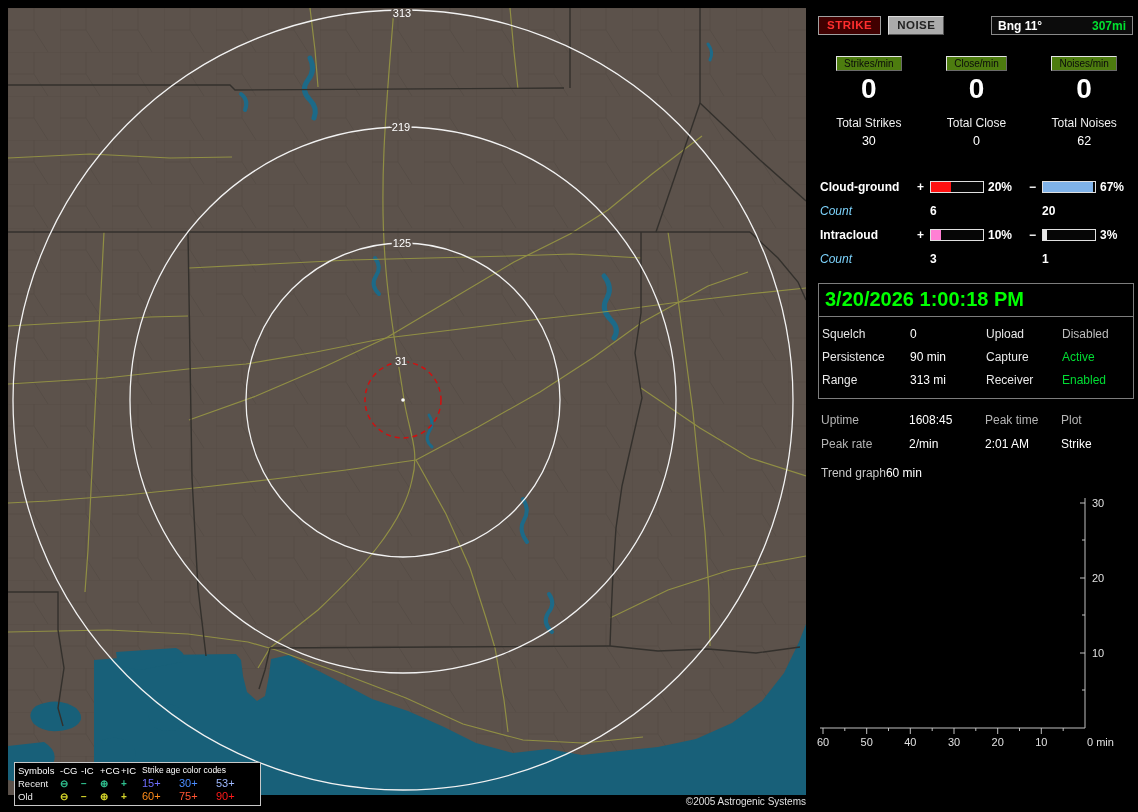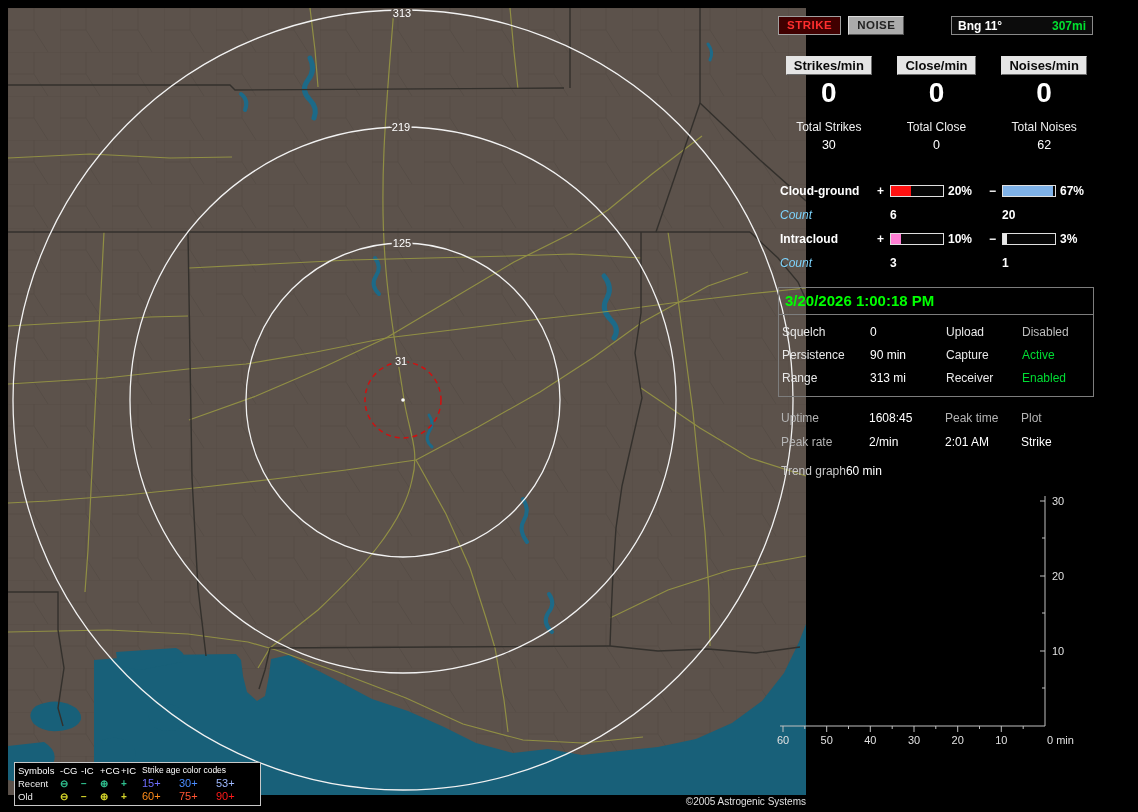--- a/index.html
+++ b/index.html
@@ -16,50 +16,50 @@
                line-height:13px;align-items:center;}
   .lg-head{color:#fff;}
   .lg-age-head{grid-column:6 / span 3;font-size:8.5px;white-space:nowrap;}
   .lg-sym{font-size:10px;font-weight:bold;}
   .lg-age-val{font-weight:normal;font-size:11px;}
 
   .copyright{position:absolute;left:608px;top:796px;width:198px;text-align:right;
              color:#e0e0e0;font-size:10px;z-index:6;}
 
   
-  .panel{position:absolute;left:775px;top:0;width:323px;height:812px;font-size:12px;}
+  .panel{position:absolute;left:815px;top:0;width:323px;height:812px;font-size:12px;}
 
   .top-row{display:flex;align-items:stretch;margin:16px 5px 0 3px;gap:7px;height:19px;}
   .btn{font-size:11.5px;font-weight:bold;padding:2px 8px;line-height:13px;white-space:nowrap;}
   .strike-btn{background:#400000;border:1px solid #a0a0a0;color:#ff2e2e;letter-spacing:.5px;}
   .noise-btn{background:#ababab;border:1px solid;border-color:#ddd #555 #555 #ddd;color:#222;letter-spacing:.5px;}
   .spacer{flex:1;}
   .bng-box{display:flex;justify-content:space-between;align-items:center;width:128px;
            background:#0c0c0c;border:1px solid #8a8a8a;padding:0 6px;font-weight:bold;}
   .bng-dist{color:#00e030;}
 
   .rates{display:grid;grid-template-columns:repeat(3,1fr);text-align:center;margin-top:21px;}
-  .rate-btn{display:inline-block;background:#e5e5e5;color:#0a0a0a;font-size:13px;padding:1px 7px;
-            border:1px solid;border-color:#e4e4e4 #6a6a6a #6a6a6a #e4e4e4;font-weight:bold;}
+  .rate-btn{display:inline-block;background:#4d7c0f;color:#0a0a0a;font-size:10px;padding:1px 7px;
+            border:1px solid;border-color:#e4e4e4 #6a6a6a #6a6a6a #e4e4e4;}
   .rate-value{font-size:28px;font-weight:bold;margin-top:3px;line-height:30px;}
   .total-label{margin-top:12px;color:#f0f0f0;}
   .total-value{margin-top:4px;font-size:12.5px;}
 
   .dist{margin-top:32px;}
   .dist-title{color:#b0b0b0;margin:0 4px;padding-bottom:3px;border-bottom:1px solid #8a8a8a;}
   .dist-row,.dist-count{display:grid;grid-template-columns:97px 13px 58px 41px 13px 58px auto;
             align-items:center;margin:10px 0 0 5px;}
   .dist-row{font-weight:bold;}
   .bar{height:10px;border:1px solid #e0e0e0;background:#060606;margin-right:4px;}
   .bar-fill{height:100%;}
   .count-label{color:#7dd3fc;font-style:italic;}
   .count-val{font-weight:bold;}
 
   .info-box{margin:17px 4px 0 3px;border:1px solid #7d7d7d;}
-  .timestamp{color:#00ff00;font-weight:bold;font-size:15px;padding:4px 6px 5px;border-bottom:1px solid #7d7d7d;}
+  .timestamp{color:#00ff00;font-weight:bold;font-size:20px;padding:4px 6px 5px;border-bottom:1px solid #7d7d7d;}
   .settings{padding:10px 0 11px 3px;display:grid;grid-template-columns:88px 76px 76px auto;row-gap:9px;}
   .set-label{color:#e8e8e8;}
 
   .stats{display:grid;grid-template-columns:88px 76px 76px auto;row-gap:10px;margin:14px 0 0 6px;}
   .stat-label{color:#b4b4b4;}
 
   .trend-row{margin:15px 0 0 6px;display:flex;}
   .trend-label{color:#c8c8c8;}
   .trend-chart{display:block;margin-top:8px;}
   .axis{stroke:#c0c0c0;stroke-width:1;}

